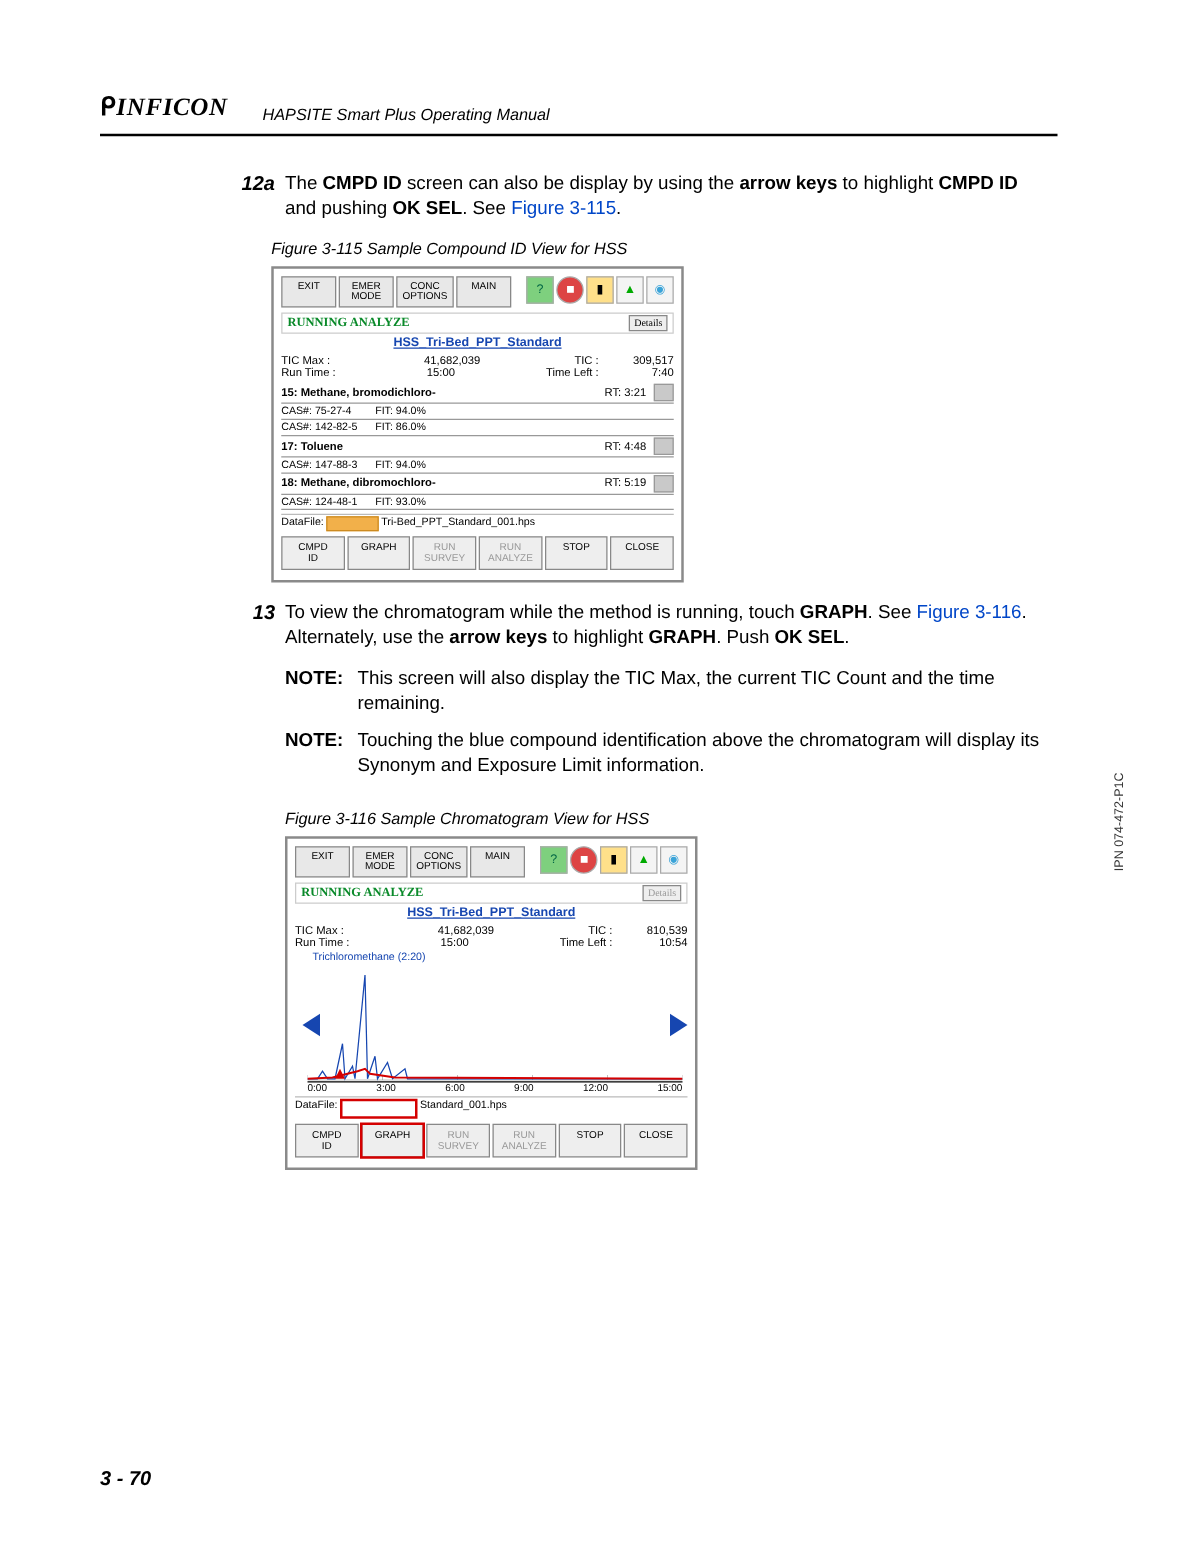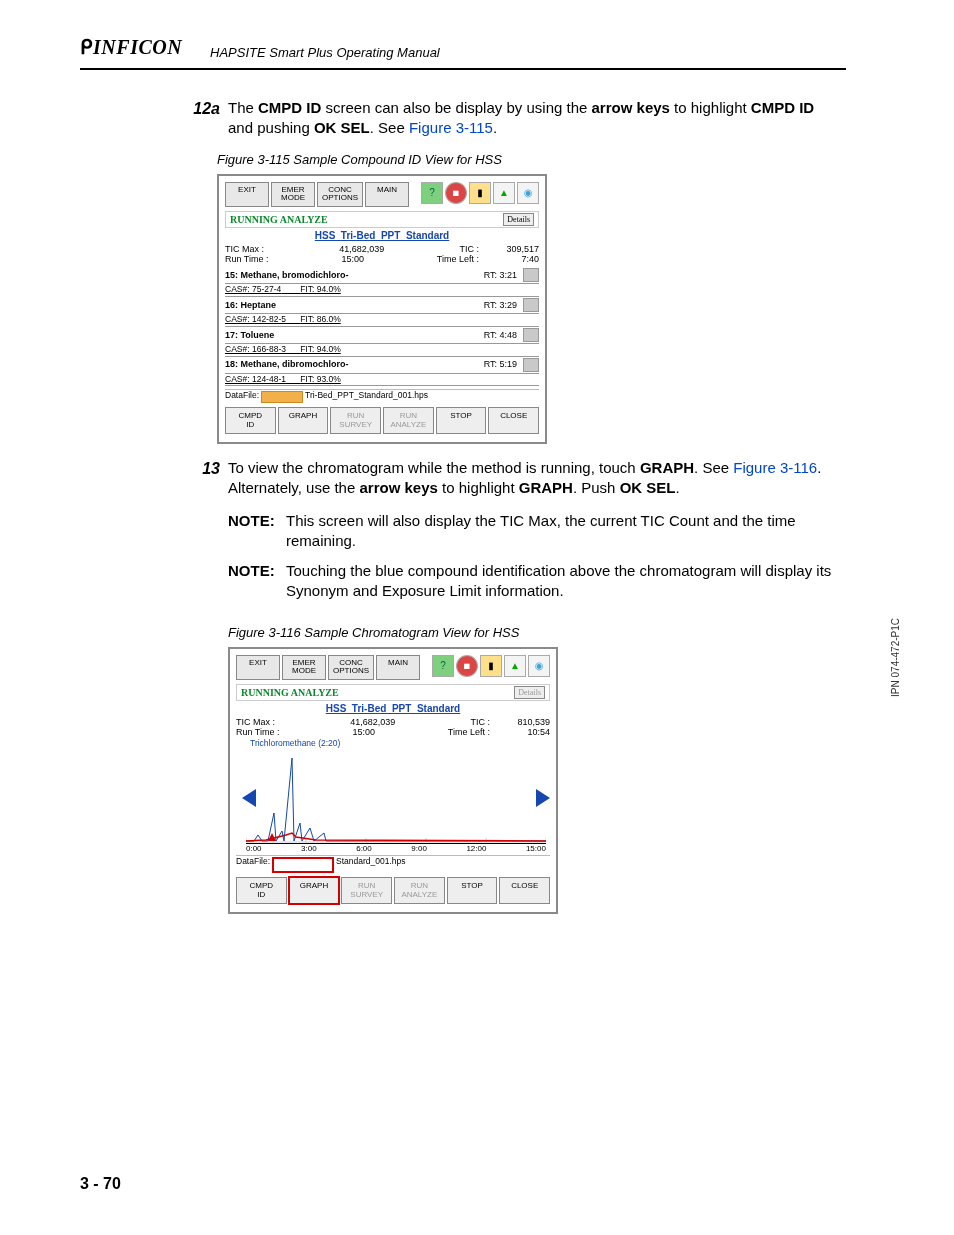--- a/index.html
+++ b/index.html
@@ -12,21 +12,21 @@
     background: #fff;
     color: #000;
     font-size: 15px;
     line-height: 1.35;
   }
   .page {
     position: relative;
     width: 916px;
     height: 1235px;
     box-sizing: border-box;
-    padding: 28px 70px 40px 80px;
+    padding: 67px 70px 40px 80px;
   }
   .header-row {
     position: relative;
     height: 40px;
     border-bottom: 2px solid #000;
     margin-bottom: 28px;
   }
   .logo {
     position: absolute;
     left: 0; top: 6px;
@@ -130,21 +130,21 @@
   }
   .kv-row { display: flex; justify-content: space-between; font-size: 9px; }
   .cmpd-row {
     border-bottom: 1px solid #999;
     font-size: 9px;
     display: flex;
     align-items: center;
     padding: 1px 0;
   }
   .cmpd-row .rt { margin-left: auto; padding-right: 4px; }
-  .cmpd-sub { font-size: 8.5px; text-decoration: underline; }
+  .cmpd-sub { font-size: 8.5px; }
   .cmpd-block { margin: 3px 0 3px 0; }
   .grey-square {
     width: 14px; height: 12px; background:#c9c9c9;
     border:1px solid #999; margin-left:2px;
   }
   .datafile-row {
     font-size: 8.5px;
     display:flex; align-items:flex-start;
     border-top:1px solid #bbb;
     padding-top:1px;
@@ -196,20 +196,21 @@
 
   .notes { margin-left: 0; }
   .note-row { display:flex; margin-bottom: 10px;}
   .note-label { font-weight:bold; flex:0 0 58px;}
 
   .page-num {
     position:absolute;
     left:80px;
     bottom:40px;
     font-weight:bold;
+    font-style:italic;
     font-size:16px;
     text-align:center;
   }
   .side-code {
     position: absolute;
     right: 20px;
     top: 50%;
     transform: rotate(-90deg) translateY(-50%);
     transform-origin: right top;
     font-size: 10px;
@@ -273,34 +274,29 @@
         <div class="cmpd-block">
           <div class="cmpd-row">
             <span class="bold">15: Methane, bromodichloro-</span>
             <span class="rt">RT: 3:21</span>
             <span class="grey-square"></span>
           </div>
           <div class="cmpd-row">
               <span class="cmpd-sub"><span>CAS#: 75-27-4</span>&nbsp;&nbsp;&nbsp;&nbsp;&nbsp;&nbsp;&nbsp;&nbsp;<span>FIT: 94.0%</span></span>
             </div>
           <div class="cmpd-row">
-            <span class="bold">16: Heptane</span>
-            <span class="rt">RT: 3:29</span>
-            <span class="grey-square"></span>
-          </div>
-          <div class="cmpd-row">
               <span class="cmpd-sub"><span>CAS#: 142-82-5</span>&nbsp;&nbsp;&nbsp;&nbsp;&nbsp;&nbsp;<span>FIT: 86.0%</span></span>
             </div>
           <div class="cmpd-row">
             <span class="bold">17: Toluene</span>
             <span class="rt">RT: 4:48</span>
             <span class="grey-square"></span>
           </div>
           <div class="cmpd-row">
-              <span class="cmpd-sub"><span>CAS#: 166-88-3</span>&nbsp;&nbsp;&nbsp;&nbsp;&nbsp;&nbsp;<span>FIT: 94.0%</span></span>
+              <span class="cmpd-sub"><span>CAS#: 147-88-3</span>&nbsp;&nbsp;&nbsp;&nbsp;&nbsp;&nbsp;<span>FIT: 94.0%</span></span>
             </div>
           <div class="cmpd-row">
             <span class="bold">18: Methane, dibromochloro-</span>
             <span class="rt">RT: 5:19</span>
             <span class="grey-square"></span>
           </div>
           <div class="cmpd-row">
               <span class="cmpd-sub"><span>CAS#: 124-48-1</span>&nbsp;&nbsp;&nbsp;&nbsp;&nbsp;&nbsp;<span>FIT: 93.0%</span></span>
             </div>
         </div>

